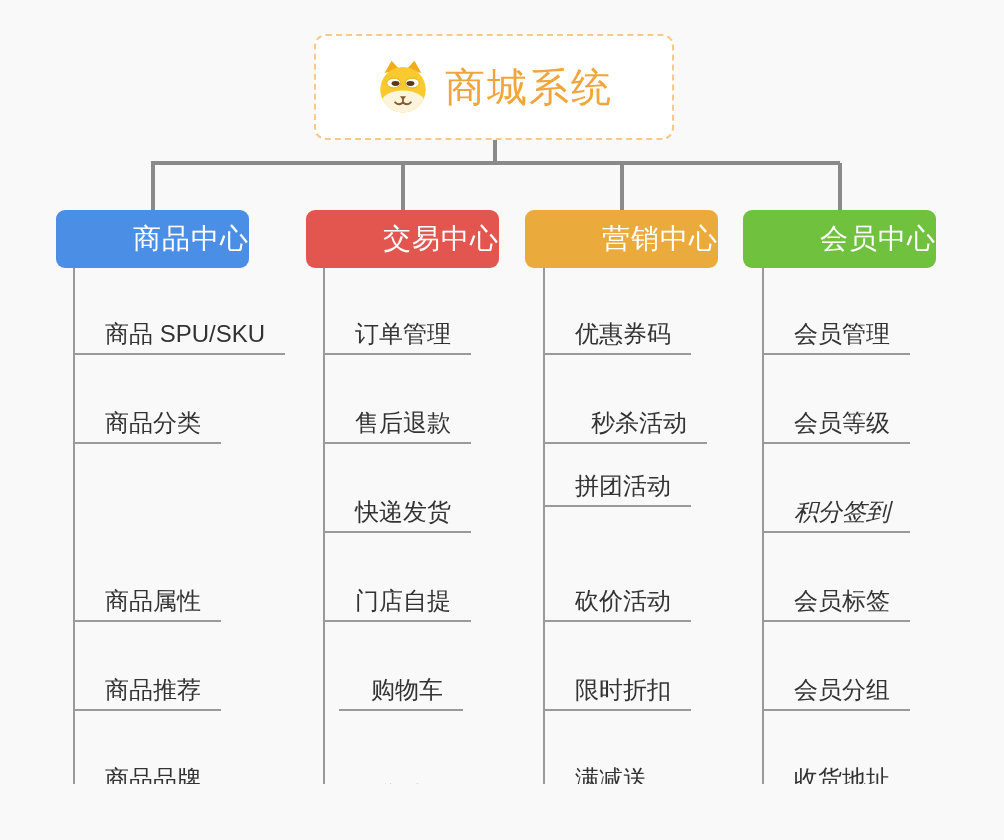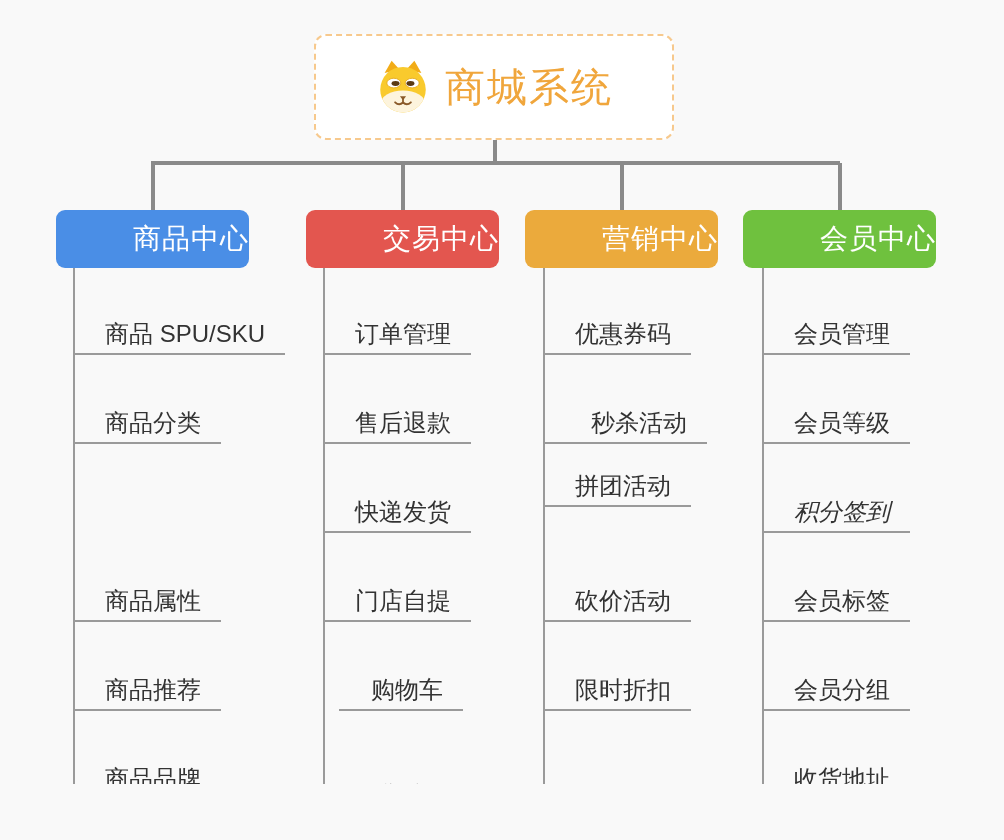--- a/index.html
+++ b/index.html
@@ -101,20 +101,21 @@
   <div class="item" style="left:323px;top:493px;">快递发货</div>
   <div class="item" style="left:323px;top:582px;">门店自提</div>
   <div class="item" style="left:323px;top:671px;margin-left:16px;">购物车</div>
   <div class="item" style="left:323px;top:776px;">销售分佣</div>
 
   <div class="item" style="left:543px;top:315px;">优惠券码</div>
   <div class="item" style="left:543px;top:404px;padding-left:48px;">秒杀活动</div>
   <div class="item" style="left:543px;top:467px;">拼团活动</div>
   <div class="item" style="left:543px;top:582px;">砍价活动</div>
   <div class="item" style="left:543px;top:671px;">限时折扣</div>
+  <div class="item" style="left:543px;top:760px;">满减送</div>
 
   <div class="item" style="left:762px;top:315px;">会员管理</div>
   <div class="item" style="left:762px;top:404px;">会员等级</div>
   <div class="item" style="left:762px;top:493px;font-style:italic;">积分签到</div>
   <div class="item" style="left:762px;top:582px;">会员标签</div>
   <div class="item" style="left:762px;top:671px;">会员分组</div>
   <div class="item" style="left:762px;top:760px;">收货地址</div>
 
 </div>
 

